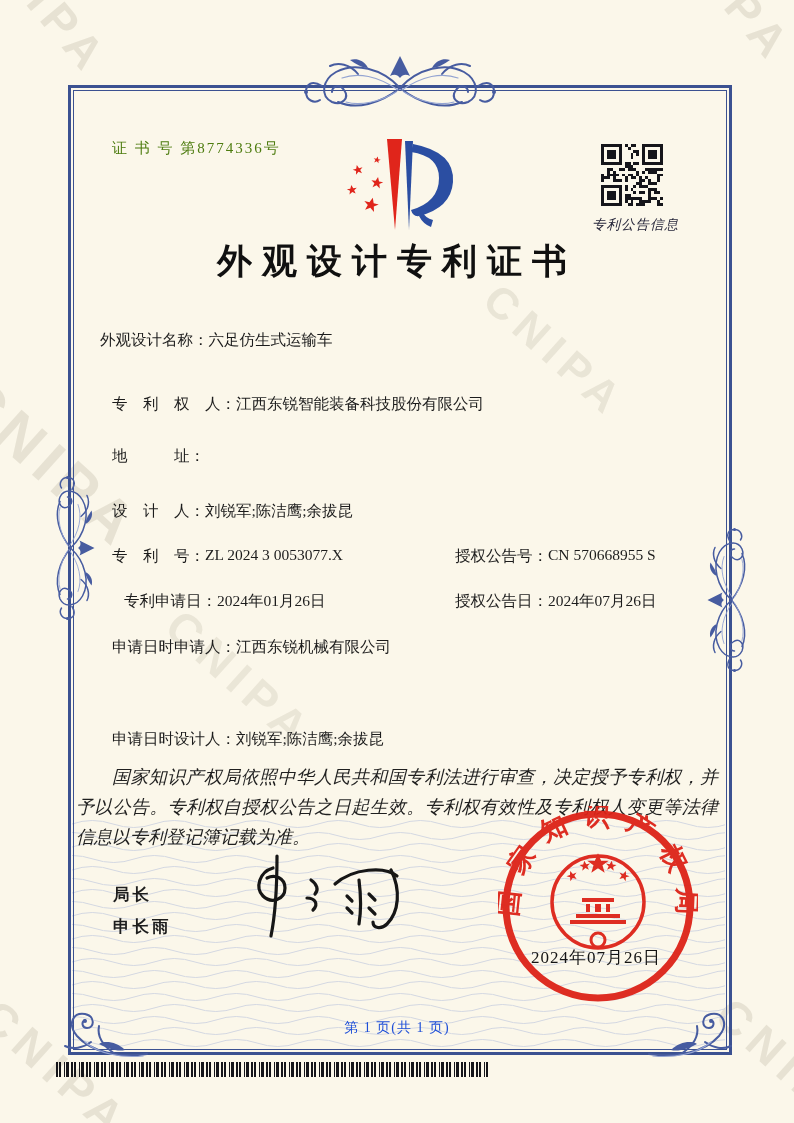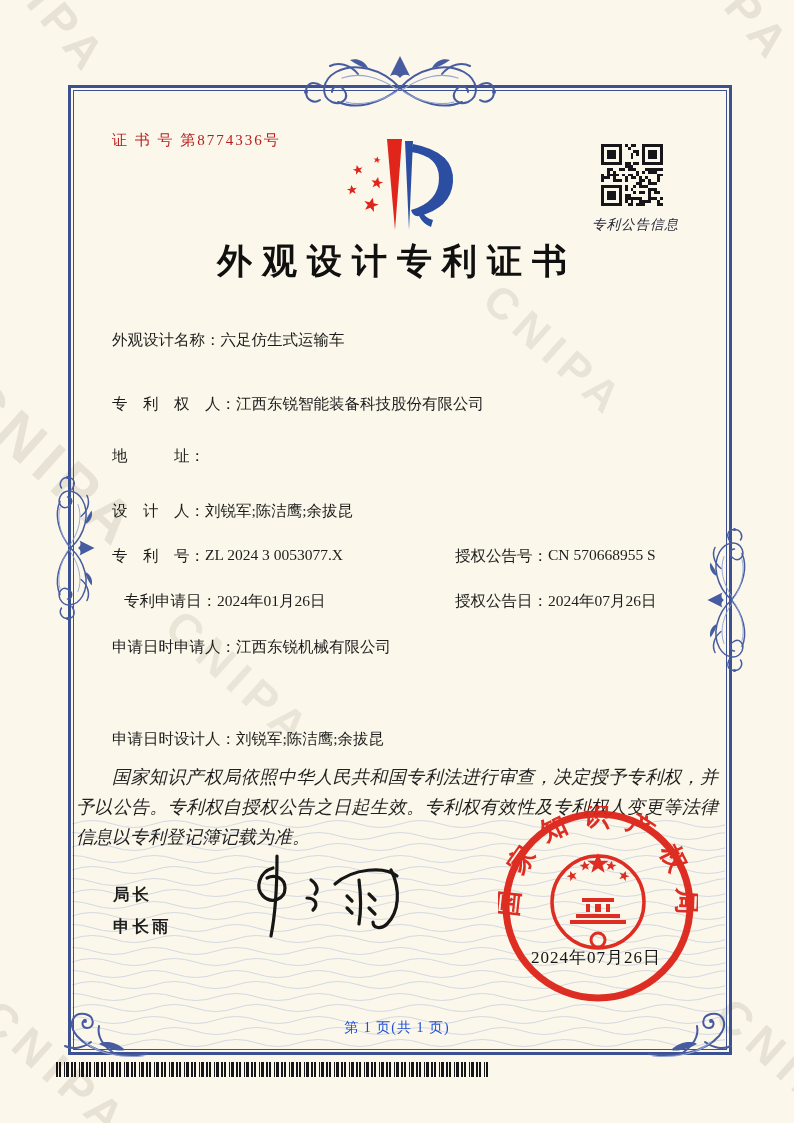--- a/index.html
+++ b/index.html
@@ -27,31 +27,31 @@
   .frame-inner { position:absolute; inset:2px; border:1px solid #3b5191; }
 
   .orn { position:absolute; z-index:3; }
   .orn-top { left:298px; top:50px; }
   .orn-left { left:-30px; top:512px; transform:rotate(90deg) scale(.75); transform-origin:102px 36px; }
   .orn-right { left:628px; top:564px; transform:rotate(-90deg) scale(.75); transform-origin:102px 36px; }
   .curl-bl { left:55px; top:1006px; }
   .curl-br { left:646px; top:1006px; transform:scaleX(-1); }
 
   
-  .cert-no { position:absolute; left:112px; top:131px; font-size:15px; letter-spacing:2px; color:#b91c1c; z-index:4; }
+  .cert-no { position:absolute; left:112px; top:139px; font-size:15px; letter-spacing:2px; color:#4d7c0f; z-index:4; }
   .logo { position:absolute; left:335px; top:130px; z-index:4; }
   .qr { position:absolute; left:601px; top:144px; z-index:4; }
   .qr-label { position:absolute; left:592px; top:216px; width:100px; font-size:13.5px; letter-spacing:1px;
               font-style:italic; color:#26263a; z-index:4; }
   .title { position:absolute; left:0; top:238px; width:100%; text-align:center; font-size:35px;
            font-weight:bold; letter-spacing:10px; color:#101010; z-index:4;font-family:Liberation Mono, monospace; }
 
   .row { position:absolute; display:flex; font-size:15.5px; color:#1c1c1c; z-index:4; white-space:pre; }
   .row .val { white-space:pre-wrap; }
-  .r-dn { left:112px; top:330px; }
+  .r-dn { left:100px; top:330px; }
   .r-pt { left:112px; top:394px; }
   .r-ad { left:112px; top:446px; }
   .r-ad .val { width:505px; line-height:28px; white-space:normal; }
   .r-ds { left:112px; top:501px; }
   .r-pn { left:112px; top:546px; }
   .r-gn { left:455px; top:546px; }
   .r-fd { left:124px; top:591px; }
   .r-gd { left:455px; top:591px; }
   .r-aa { left:112px; top:637px; }
   .r-da { left:112px; top:685px;margin-top:44px; }

